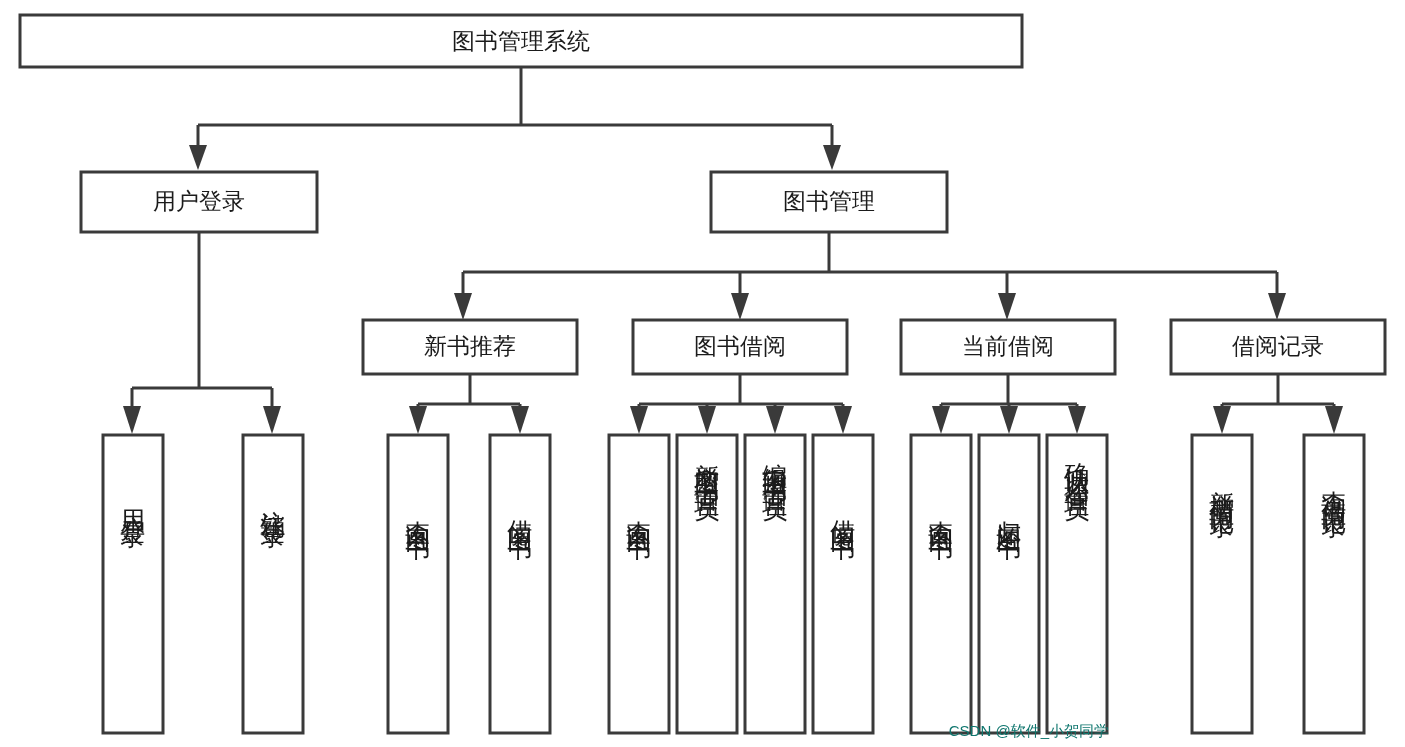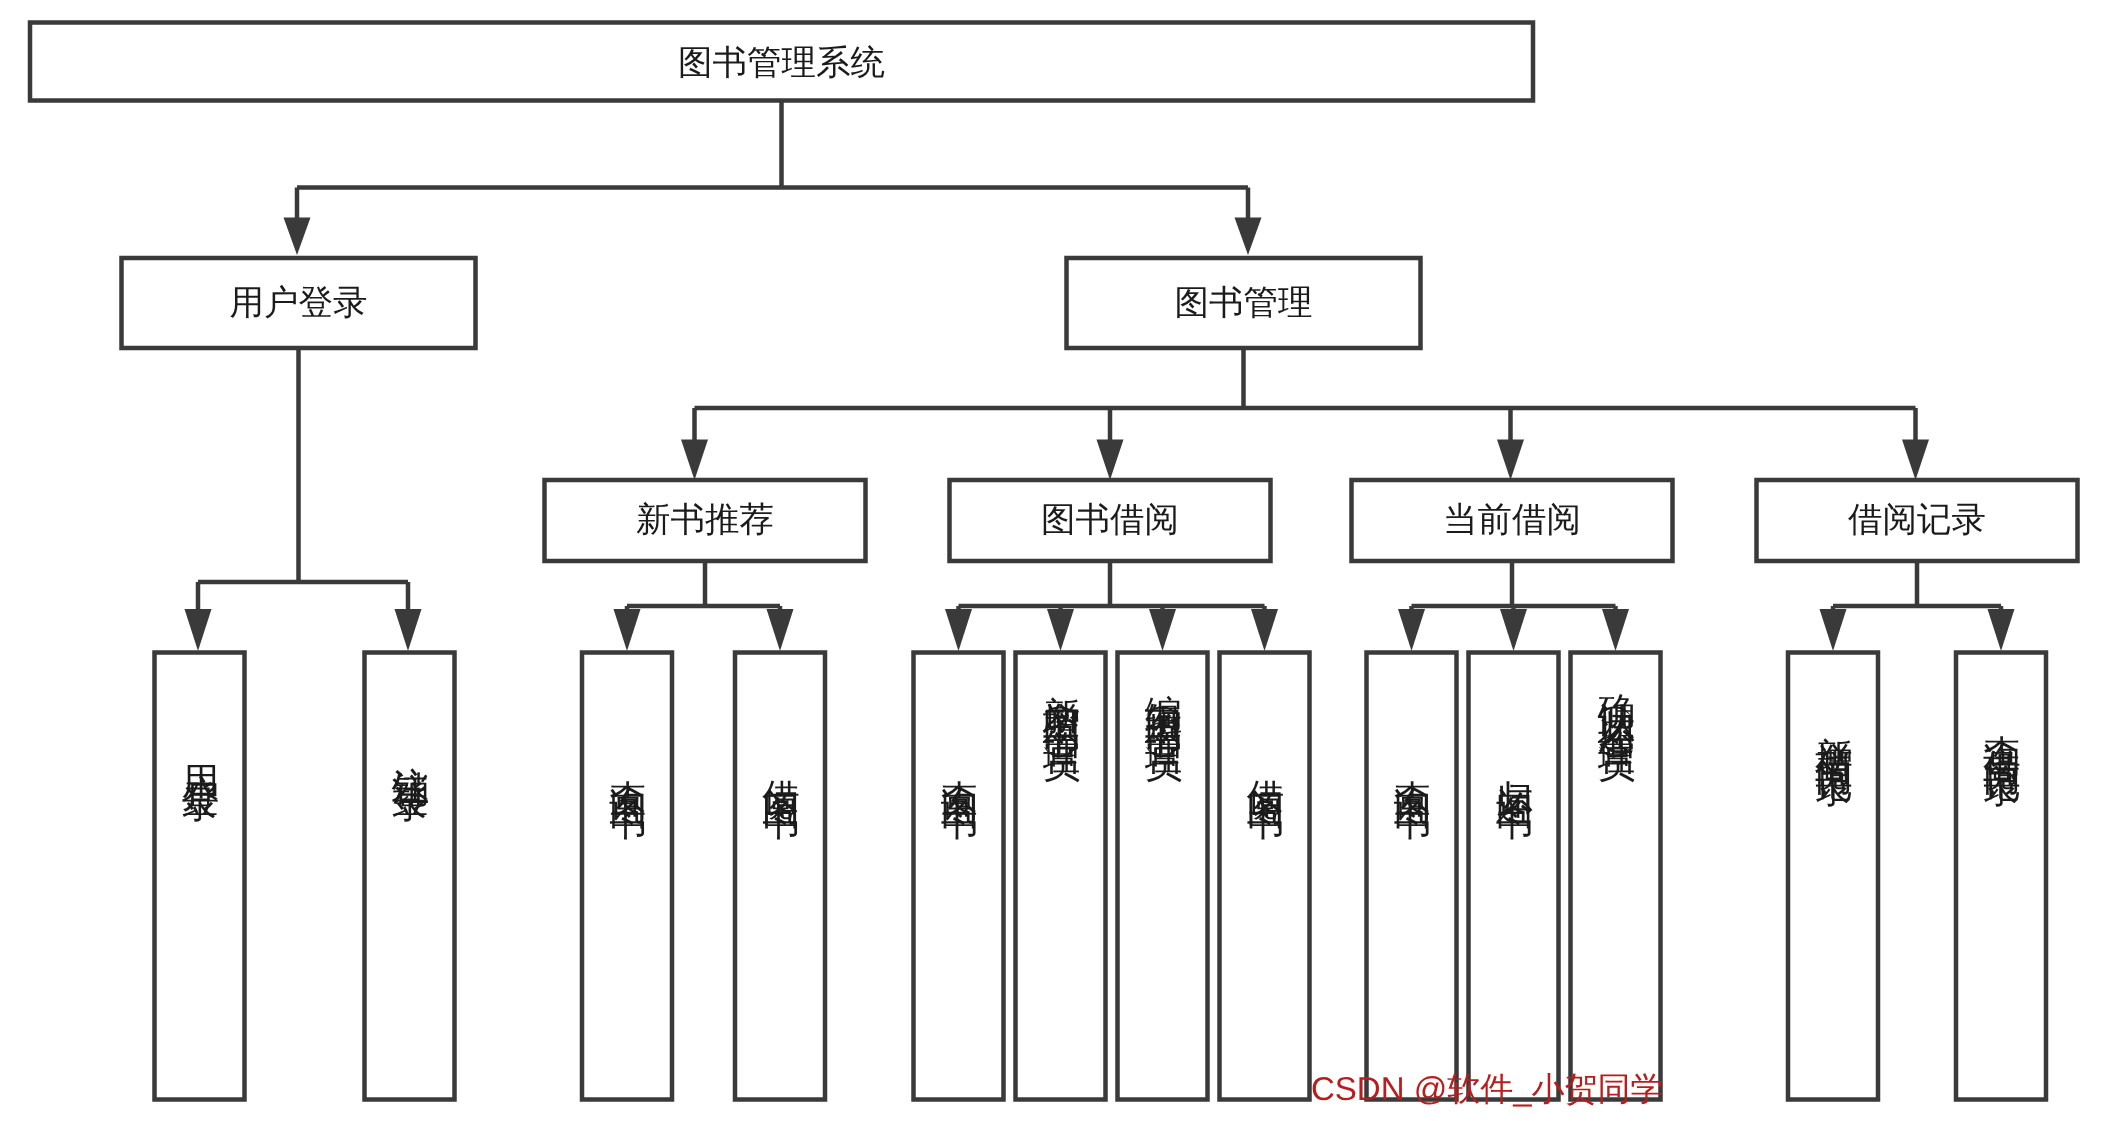--- a/index.html
+++ b/index.html
@@ -64,22 +64,22 @@
     letter-spacing: 5px;
     color: #1b1b1b;
     white-space: nowrap;
     text-align: center;
   }
   .watermark {
     position: absolute;
     right: 8px;
     bottom: 6px;
     font-family: "Liberation Sans", "DejaVu Sans", sans-serif;
-    font-size: 22px;
-    color: #b91c1c;
+    font-size: 15px;
+    color: #0f766e;
     white-space: nowrap;
     pointer-events: none;
   }
 </style>
 </head>
 <body>
 
 <div id="diagram-root">
 
   <svg class="flow" viewBox="0 0 1405 747" xmlns="http://www.w3.org/2000/svg">

